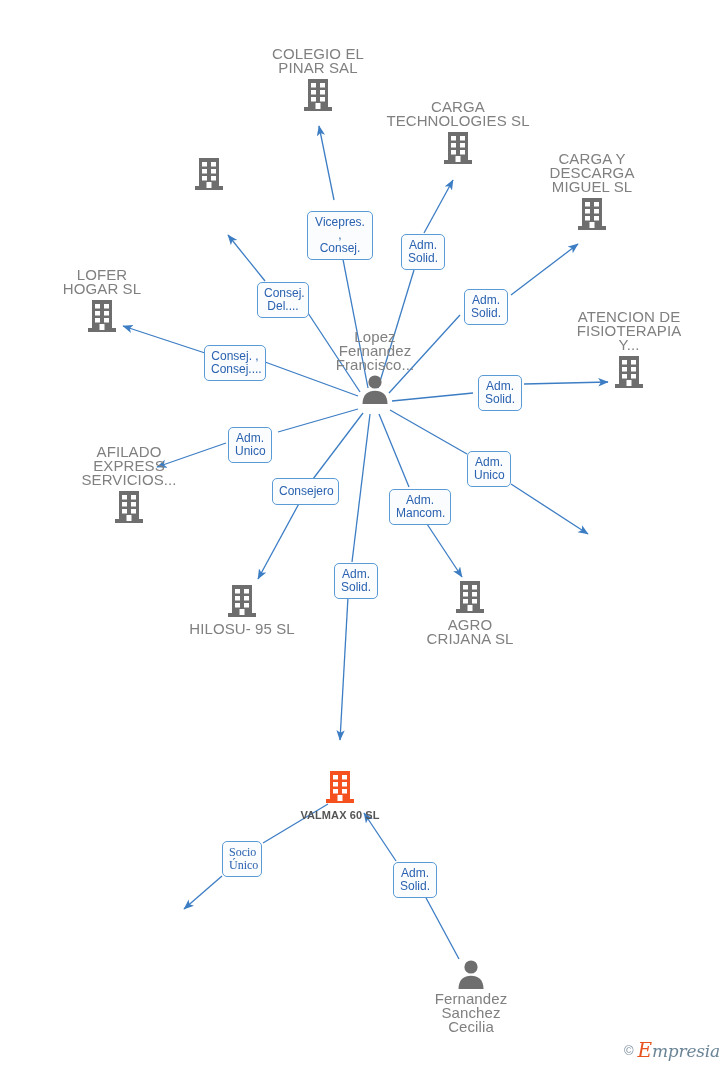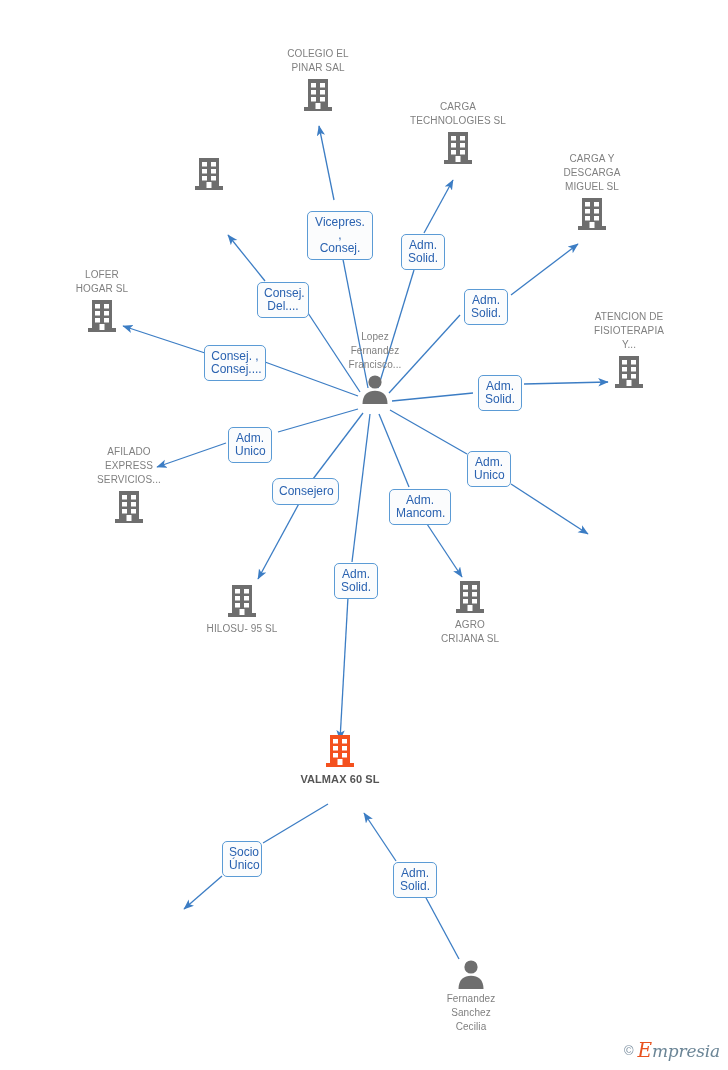--- a/index.html
+++ b/index.html
@@ -32,21 +32,21 @@
     margin-left: -75px;
     text-align: center;
     z-index: 3;
   }
   .node .icon-wrap {
     display: block;
     line-height: 0;
   }
   .node .nlabel {
     display: block;
-    font-size: 10px;
+    font-size: 15px;
     line-height: 14px;
     color: #808080;
     letter-spacing: 0.1px;
     white-space: pre-line;
   }
   .node.label-above .nlabel { margin-bottom: 1px; }
   .node.label-below .nlabel { margin-top: 2px; }
   .node.root .nlabel {
     color: #555555;
     font-weight: bold;
@@ -303,21 +303,21 @@
         <rect x="17" y="14" width="5" height="4.5" fill="#ffffff"></rect>
         <rect x="8" y="21" width="5" height="4.5" fill="#ffffff"></rect>
         <rect x="17" y="21" width="5" height="4.5" fill="#ffffff"></rect>
         <rect x="12.5" y="27" width="5" height="6" fill="#ffffff"></rect>
       </svg>
     </span>
     <span class="nlabel">AGRO
 CRIJANA SL</span>
   </div>
 
-  <div class="node label-below root" style="left:340px; top:732px;text-align:center;">
+  <div class="node label-below root" style="left:340px; top:768px;text-align:center;">
     <span class="icon-wrap">
       <svg width="30" height="38" viewBox="0 0 30 38">
         <rect x="5" y="3" width="20" height="30" fill="#f4511e"></rect>
         <rect x="1" y="31" width="28" height="4" fill="#f4511e"></rect>
         <rect x="8" y="7" width="5" height="4.5" fill="#ffffff"></rect>
         <rect x="17" y="7" width="5" height="4.5" fill="#ffffff"></rect>
         <rect x="8" y="14" width="5" height="4.5" fill="#ffffff"></rect>
         <rect x="17" y="14" width="5" height="4.5" fill="#ffffff"></rect>
         <rect x="8" y="21" width="5" height="4.5" fill="#ffffff"></rect>
         <rect x="17" y="21" width="5" height="4.5" fill="#ffffff"></rect>
@@ -369,29 +369,29 @@
 
   <div class="chip" style="left:478px; top:375px; width:44px;">Adm.
 Solid.</div>
 
   <div class="chip" style="left:228px; top:427px; width:44px;">Adm.
 Unico</div>
 
   <div class="chip" style="left:467px; top:451px; width:44px;">Adm.
 Unico</div>
 
-  <div class="chip" style="left:272px; top:478px; width:67px; padding-top:6px; padding-bottom:6px;border-radius:7px;">Consejero</div>
+  <div class="chip" style="left:272px; top:478px; width:67px; padding-top:6px; padding-bottom:6px;">Consejero</div>
 
   <div class="chip" style="left:389px; top:489px; width:62px;">Adm.
 Mancom.</div>
 
   <div class="chip" style="left:334px; top:563px; width:44px;">Adm.
 Solid.</div>
 
-  <div class="chip" style="left:222px; top:841px; width:40px;">Socio
+  <div class="chip" style="left:222px; top:841px; width:40px;font-family:Liberation Serif, serif;">Socio
 Único</div>
 
   <div class="chip" style="left:393px; top:862px; width:44px;">Adm.
 Solid.</div>
 
   <div id="watermark">
     <span class="copy">©</span>
     <span class="brand"><span class="cap">E</span><span>mpresia</span></span>
   </div>
 

